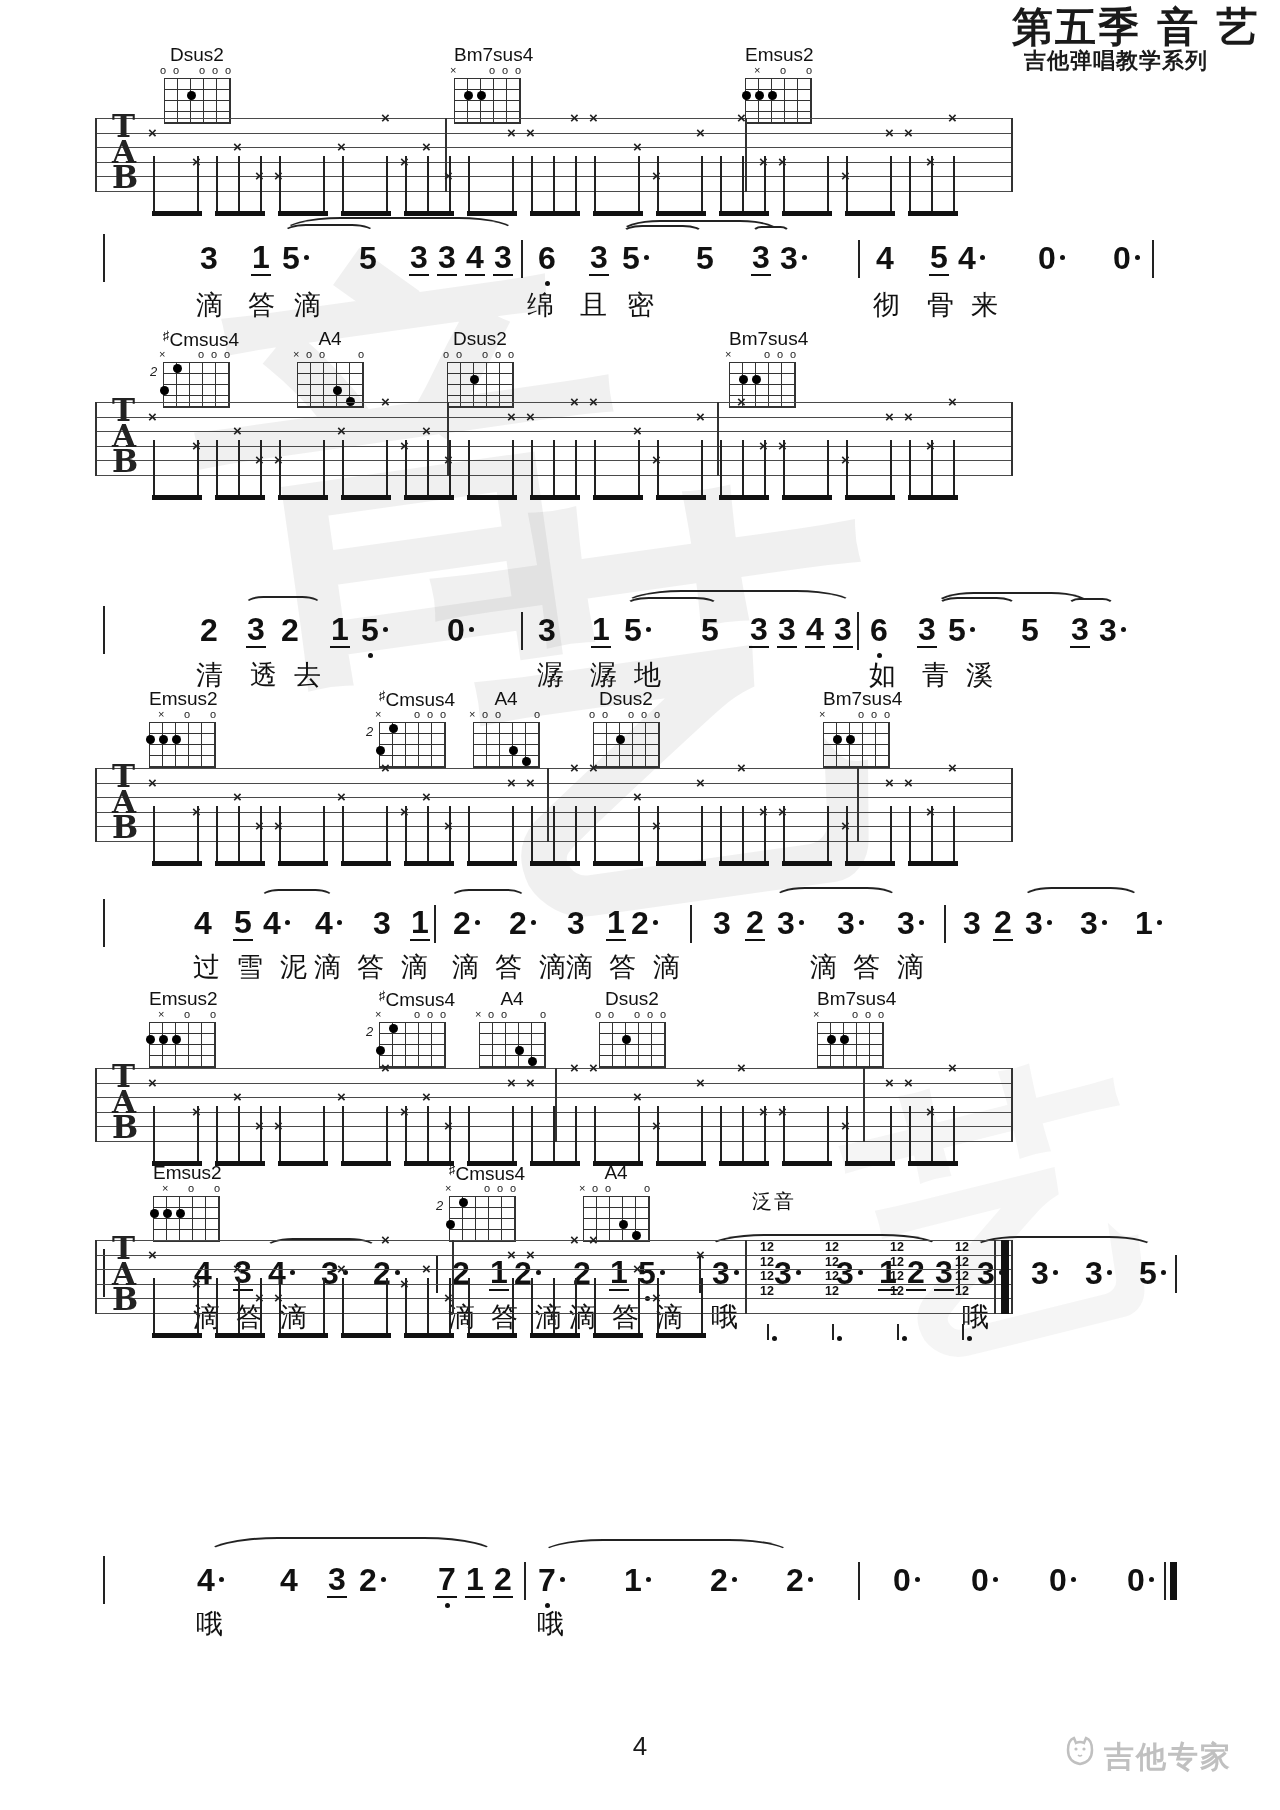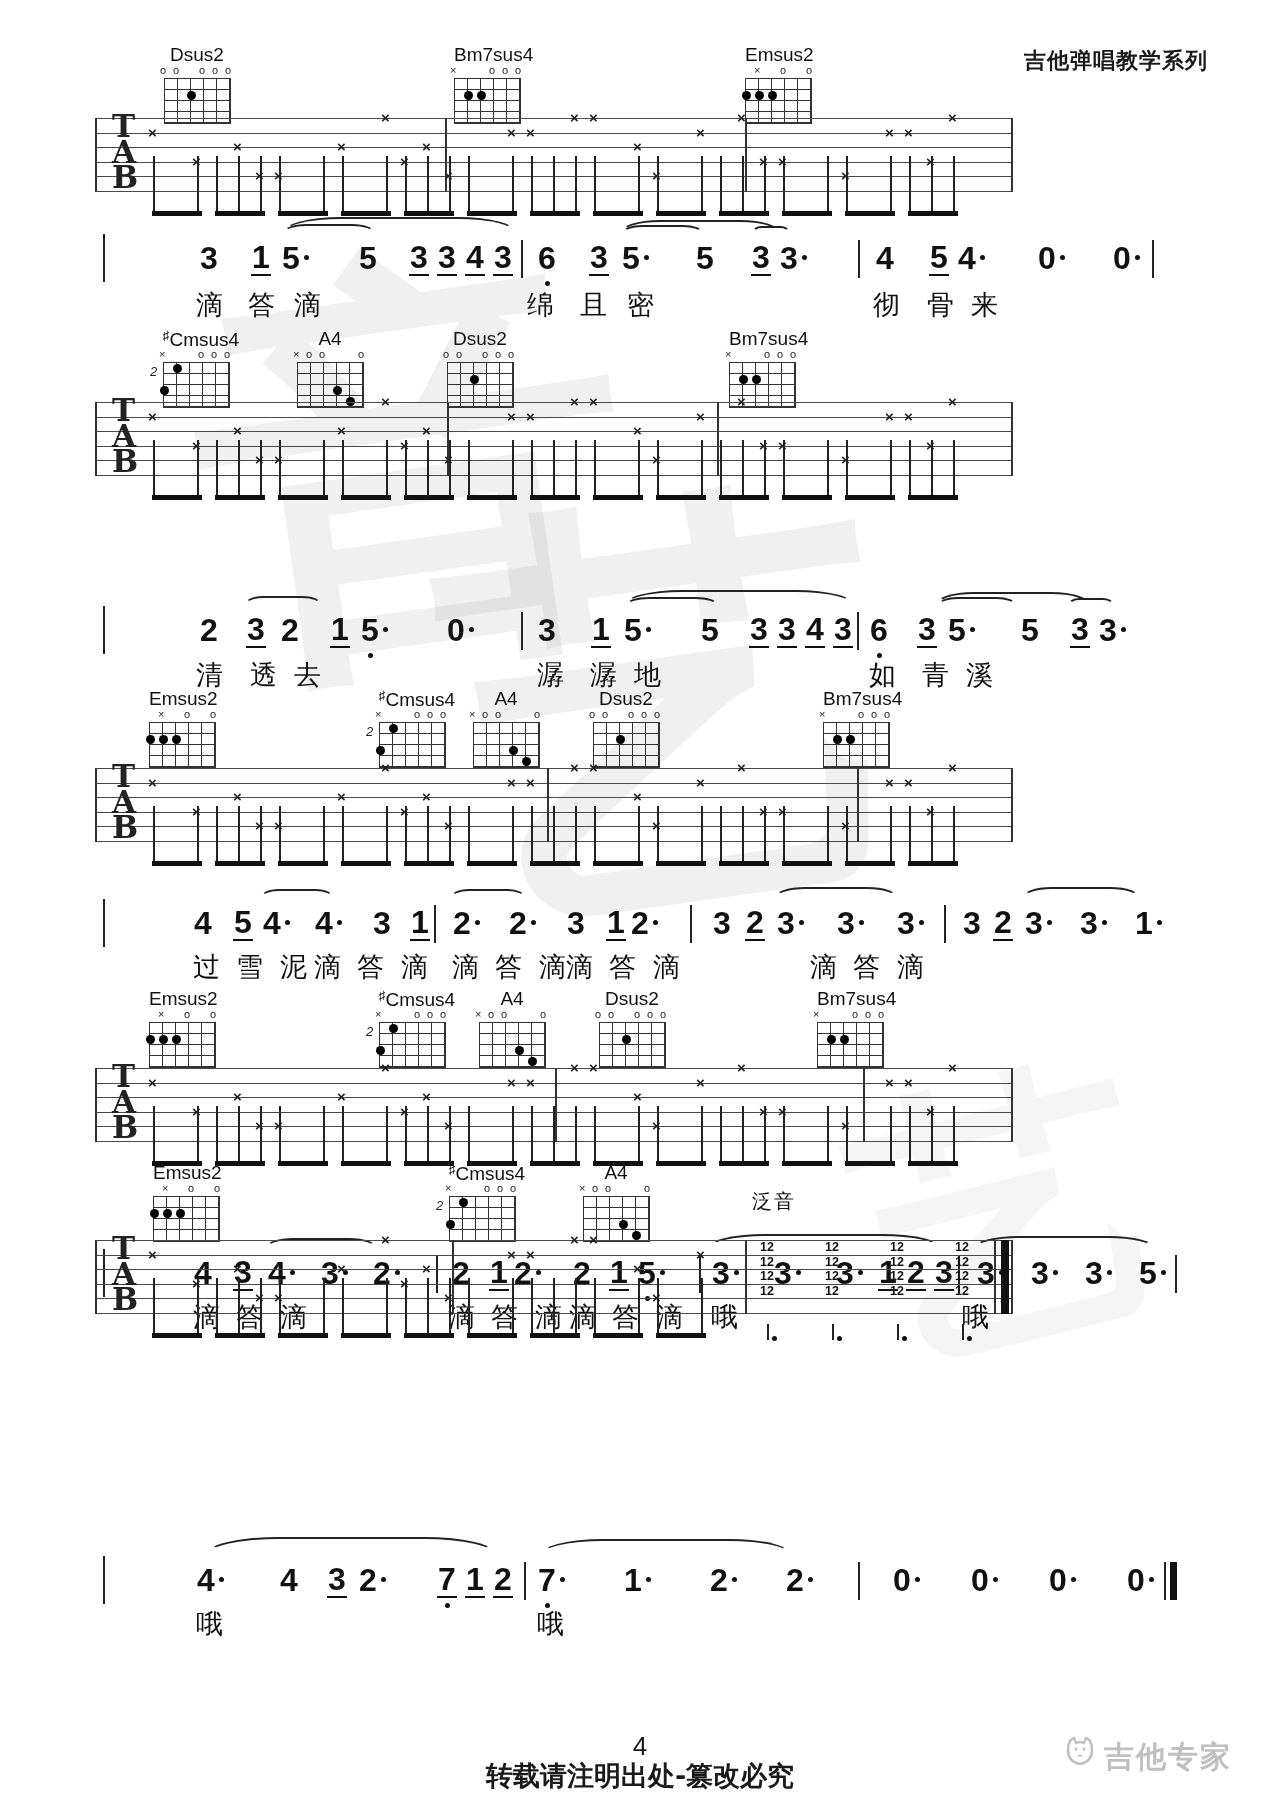--- a/index.html
+++ b/index.html
@@ -46,20 +46,21 @@
   .notice{position:absolute;left:0;top:1758px;width:1280px;text-align:center;font-size:27px;
       font-weight:bold;font-family:"DejaVu Serif",serif;z-index:2;}
   .brand{position:absolute;left:1104px;top:1737px;font-size:30px;font-weight:bold;
       color:#c0c0c0;letter-spacing:2px;z-index:2;white-space:nowrap;}
   .brandicon{position:absolute;left:1060px;top:1734px;z-index:2;}
 </style>
 </head>
 <body>
 
 <div id="score">
+  <div class="hdr-title">第五季 音 艺</div>
   <div class="hdr-sub">吉他弹唱教学系列</div>
   <div id="systems">
       <div style="position: absolute; left: 0px; top: 0px; width: 1280px;">
         <div class="chord" style="position: absolute; left: 164px; top: 44px;">
           <div class="clabel" style="position: relative;">Dsus2</div>
           <div class="cmarks" style="position: relative;">
             <span style="left: -4px;">o</span>
             <span style="left: 9px;">o</span>
             <span style="left: 35px;">o</span>
             <span style="left: 48px;">o</span>
@@ -1104,21 +1105,20 @@
           <div class="mbar" style="position: absolute; left: 1164px; top: 0px; height: 38px;"></div>
           <div style="position: absolute; left: 1170px; top: 0px; width: 7px; height: 38px; background: rgb(17, 17, 17);"></div>
         </div>
         <div class="lrow" style="position: absolute; top: 1609px;">
           <div class="lyr" style="position: absolute; left: 196px;">哦</div>
           <div class="lyr" style="position: absolute; left: 537px;">哦</div>
         </div>
       </div>
     </div>
   <div class="pgnum">4</div>
-  <div class="notice">转载请注明出处-篡改必究</div>
   <div class="brandicon">
     <svg width="40" height="36" viewBox="0 0 40 36">
       <path d="M8 16 Q8 6 14 4 L16 9 Q20 7 24 9 L26 4 Q32 6 32 16 Q32 28 20 30 Q8 28 8 16 Z" fill="none" stroke="#c0c0c0" stroke-width="2.5"></path>
       <circle cx="16" cy="15" r="1.6" fill="#c0c0c0"></circle>
       <circle cx="24" cy="15" r="1.6" fill="#c0c0c0"></circle>
       <path d="M18 21 Q20 23 22 21" fill="none" stroke="#c0c0c0" stroke-width="1.5"></path>
     </svg>
   </div>
   <div class="brand">吉他专家</div>
 <div class="wm" style="position: absolute; left: 200px; top: 250px; font-size: 430px; transform: rotate(-8deg);">音</div>

